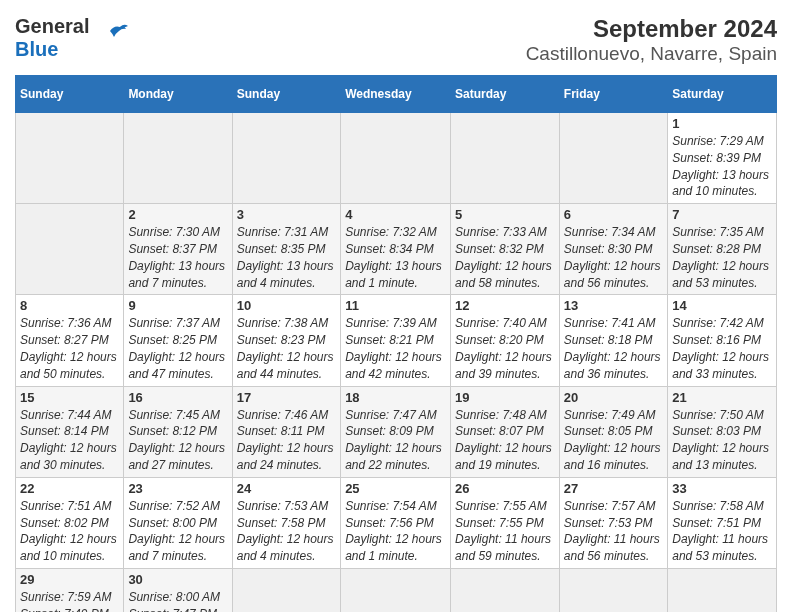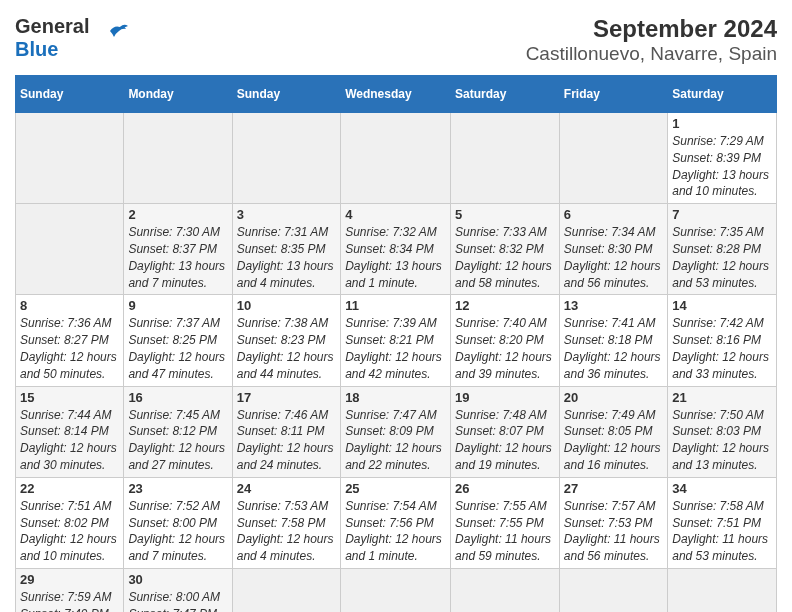--- a/index.html
+++ b/index.html
@@ -176,21 +176,21 @@
         <td><span class="day-number">23</span>
         <span class="day-info">Sunrise: 7:52 AM<br>Sunset: 8:00 PM<br>Daylight: 12 hours and 7 minutes.</span></td>
         <td><span class="day-number">24</span>
         <span class="day-info">Sunrise: 7:53 AM<br>Sunset: 7:58 PM<br>Daylight: 12 hours and 4 minutes.</span></td>
         <td><span class="day-number">25</span>
         <span class="day-info">Sunrise: 7:54 AM<br>Sunset: 7:56 PM<br>Daylight: 12 hours and 1 minute.</span></td>
         <td><span class="day-number">26</span>
         <span class="day-info">Sunrise: 7:55 AM<br>Sunset: 7:55 PM<br>Daylight: 11 hours and 59 minutes.</span></td>
         <td><span class="day-number">27</span>
         <span class="day-info">Sunrise: 7:57 AM<br>Sunset: 7:53 PM<br>Daylight: 11 hours and 56 minutes.</span></td>
-        <td><span class="day-number">34</span>
+        <td><span class="day-number">33</span>
         <span class="day-info">Sunrise: 7:58 AM<br>Sunset: 7:51 PM<br>Daylight: 11 hours and 53 minutes.</span></td>
       </tr>
       <tr>
         <td><span class="day-number">29</span>
         <span class="day-info">Sunrise: 7:59 AM<br>Sunset: 7:49 PM<br>Daylight: 11 hours and 50 minutes.</span></td>
         <td><span class="day-number">30</span>
         <span class="day-info">Sunrise: 8:00 AM<br>Sunset: 7:47 PM<br>Daylight: 11 hours and 47 minutes.</span></td>
         <td class="empty-cell"></td>
         <td class="empty-cell"></td>
         <td class="empty-cell"></td>

